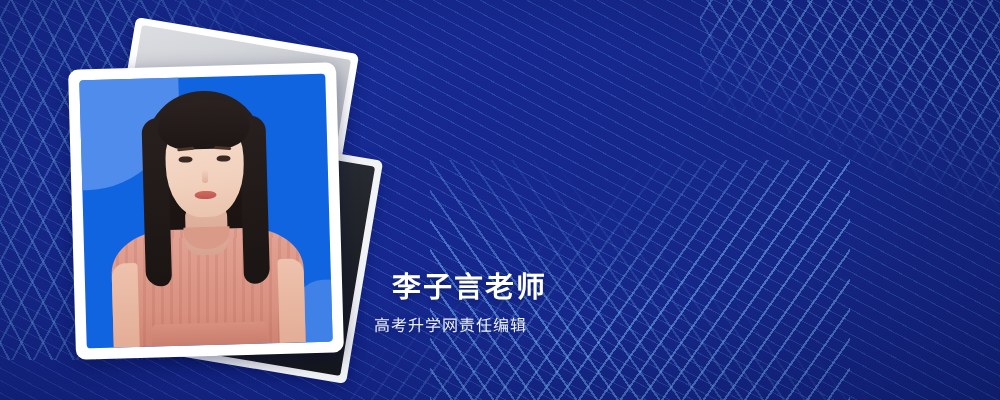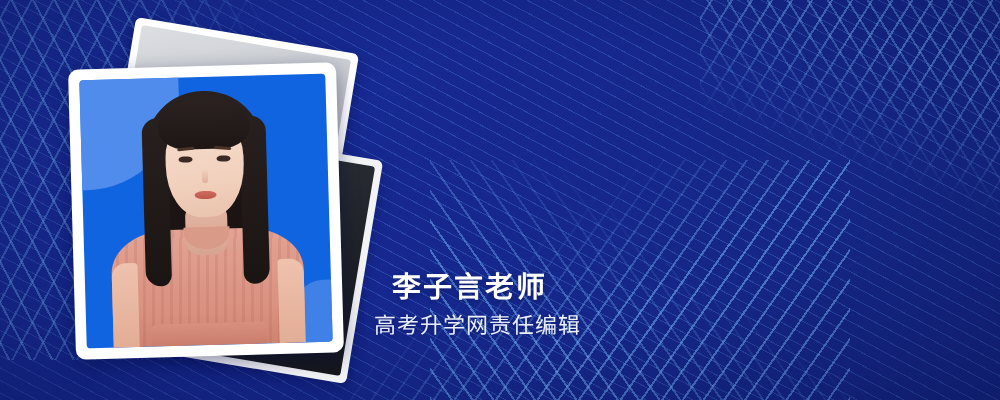--- a/index.html
+++ b/index.html
@@ -396,21 +396,21 @@
     font-size: 29px;
     font-weight: 700;
     line-height: 38px;
     letter-spacing: 2px;
     text-shadow: 0 2px 6px rgba(3,10,60,0.45);
     white-space: nowrap;
   }
   .author-role {
     margin: 6px 0 0 -18px;
     color: #e8eefb;
-    font-size: 22px;
+    font-size: 16px;
     font-weight: 400;
     line-height: 28px;
     letter-spacing: 1px;
     text-shadow: 0 1px 4px rgba(3,10,60,0.4);
     white-space: nowrap;
   }
 </style>
 </head>
 <body>
 

